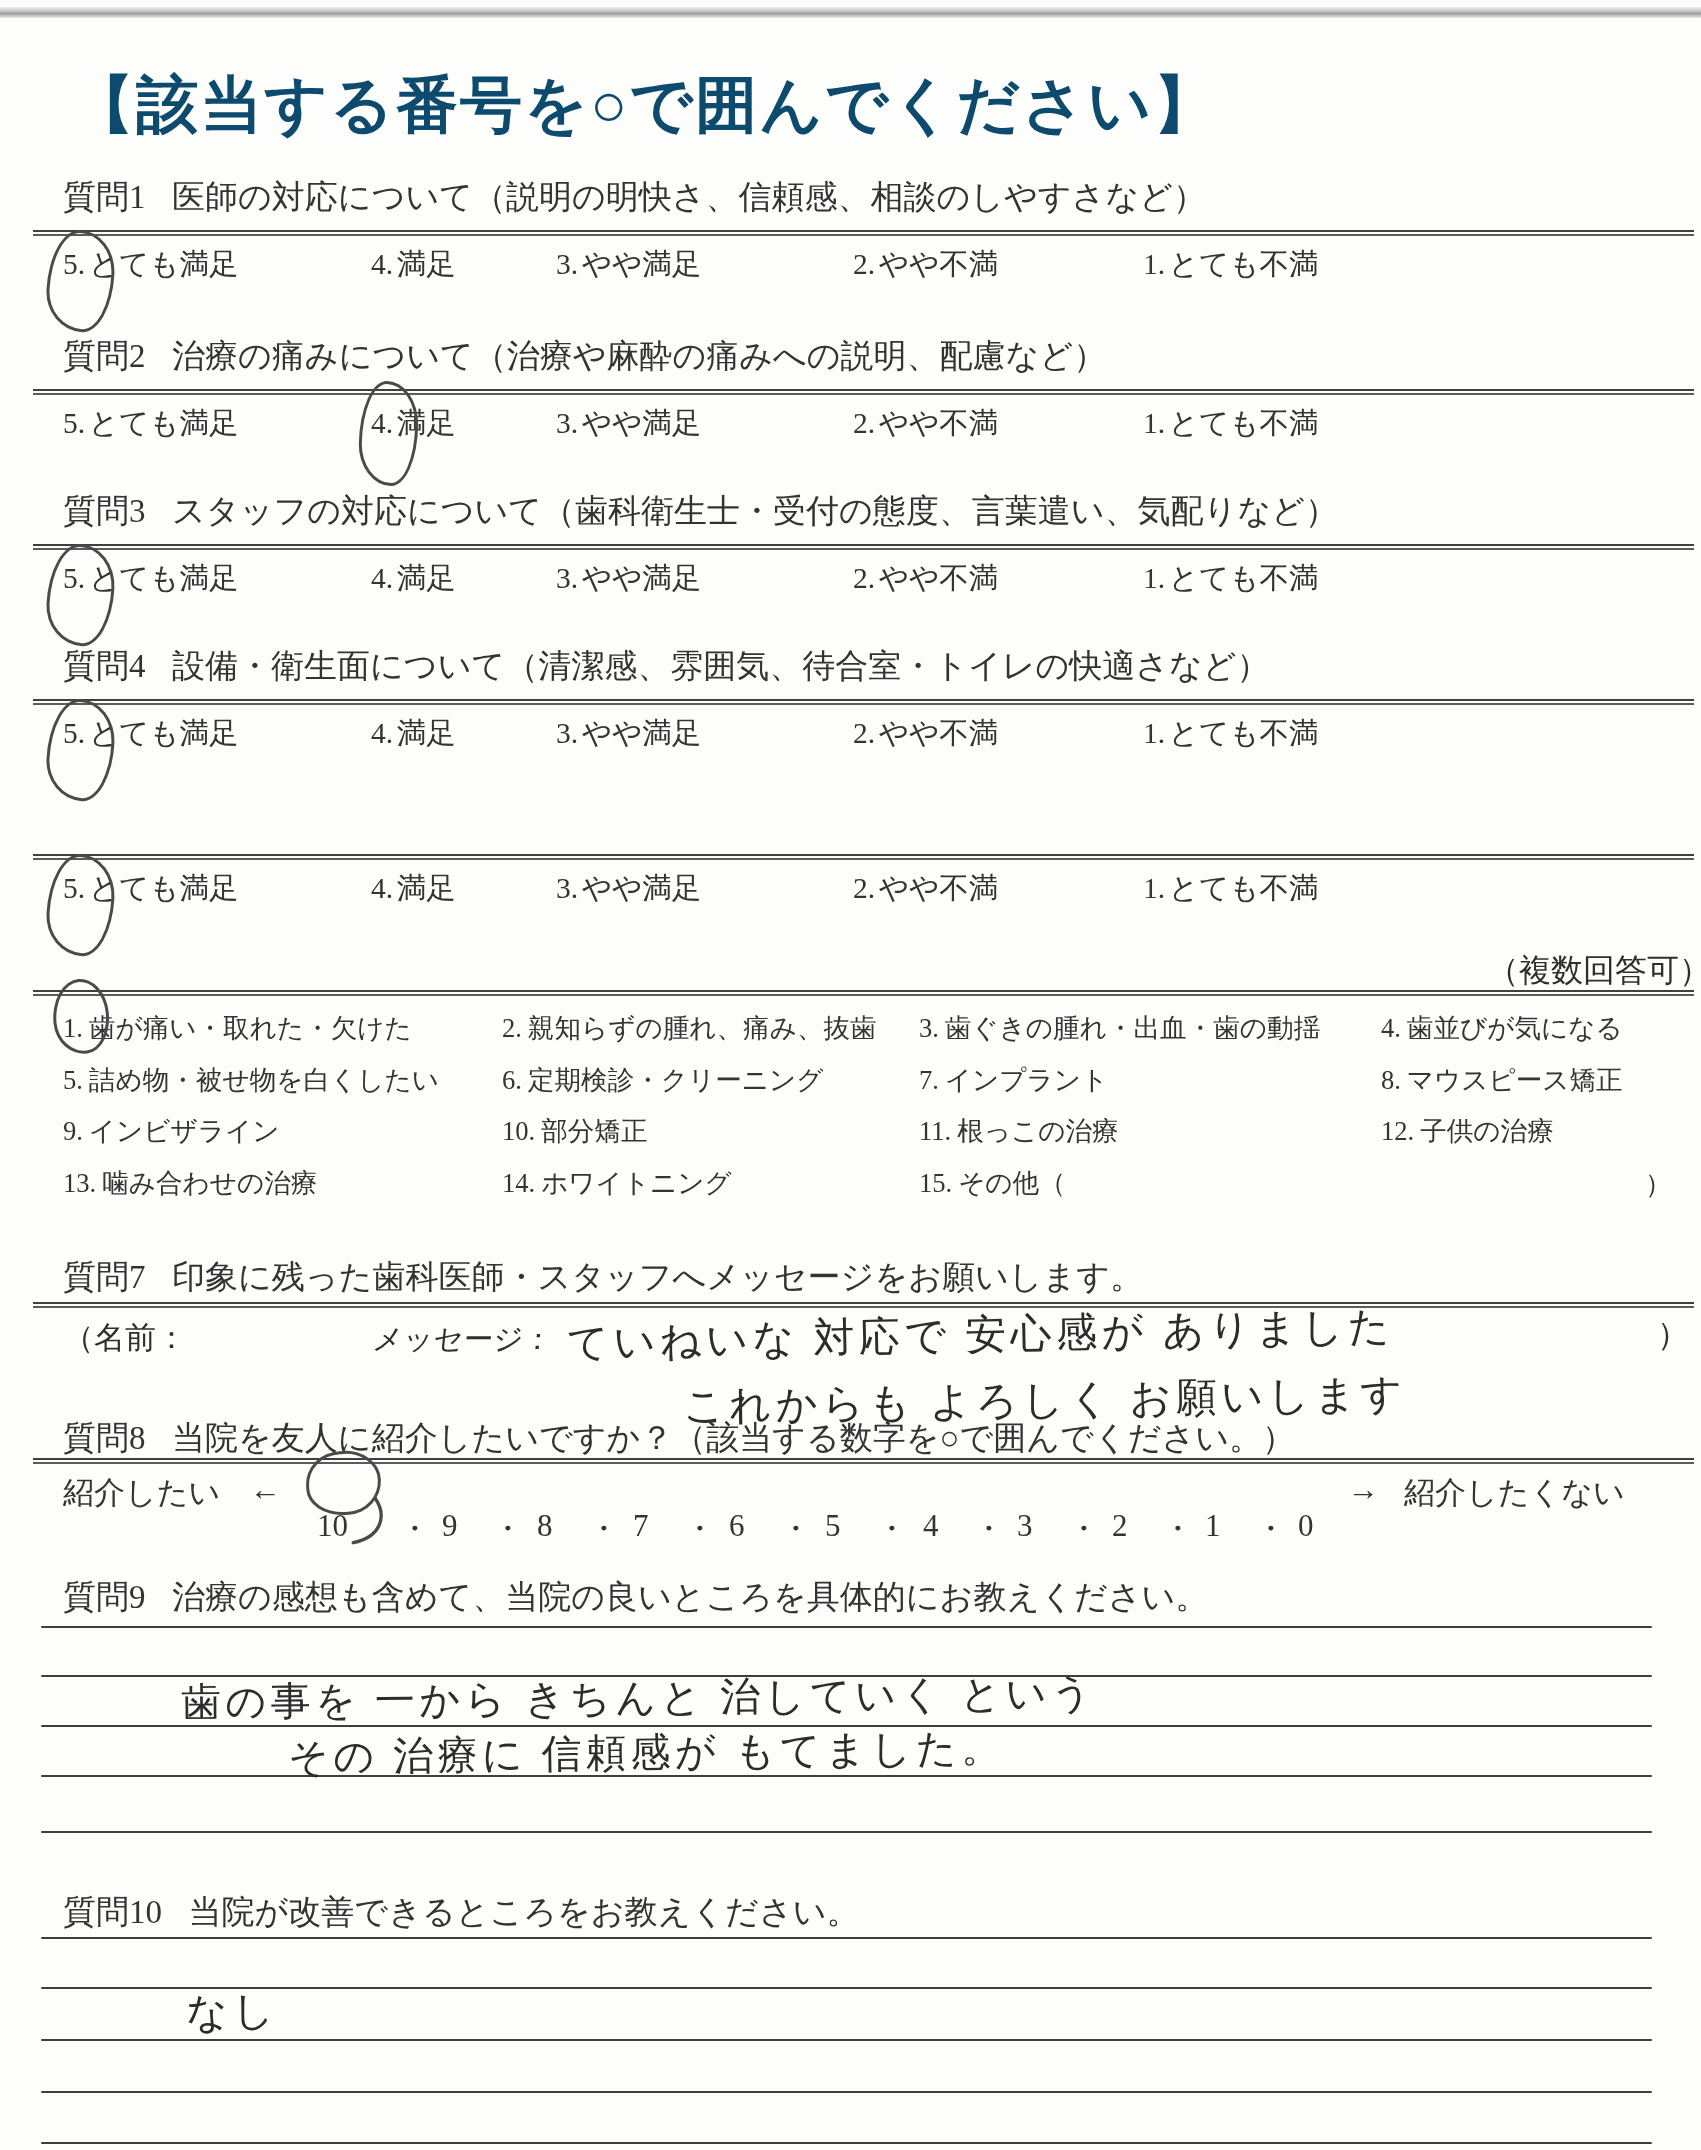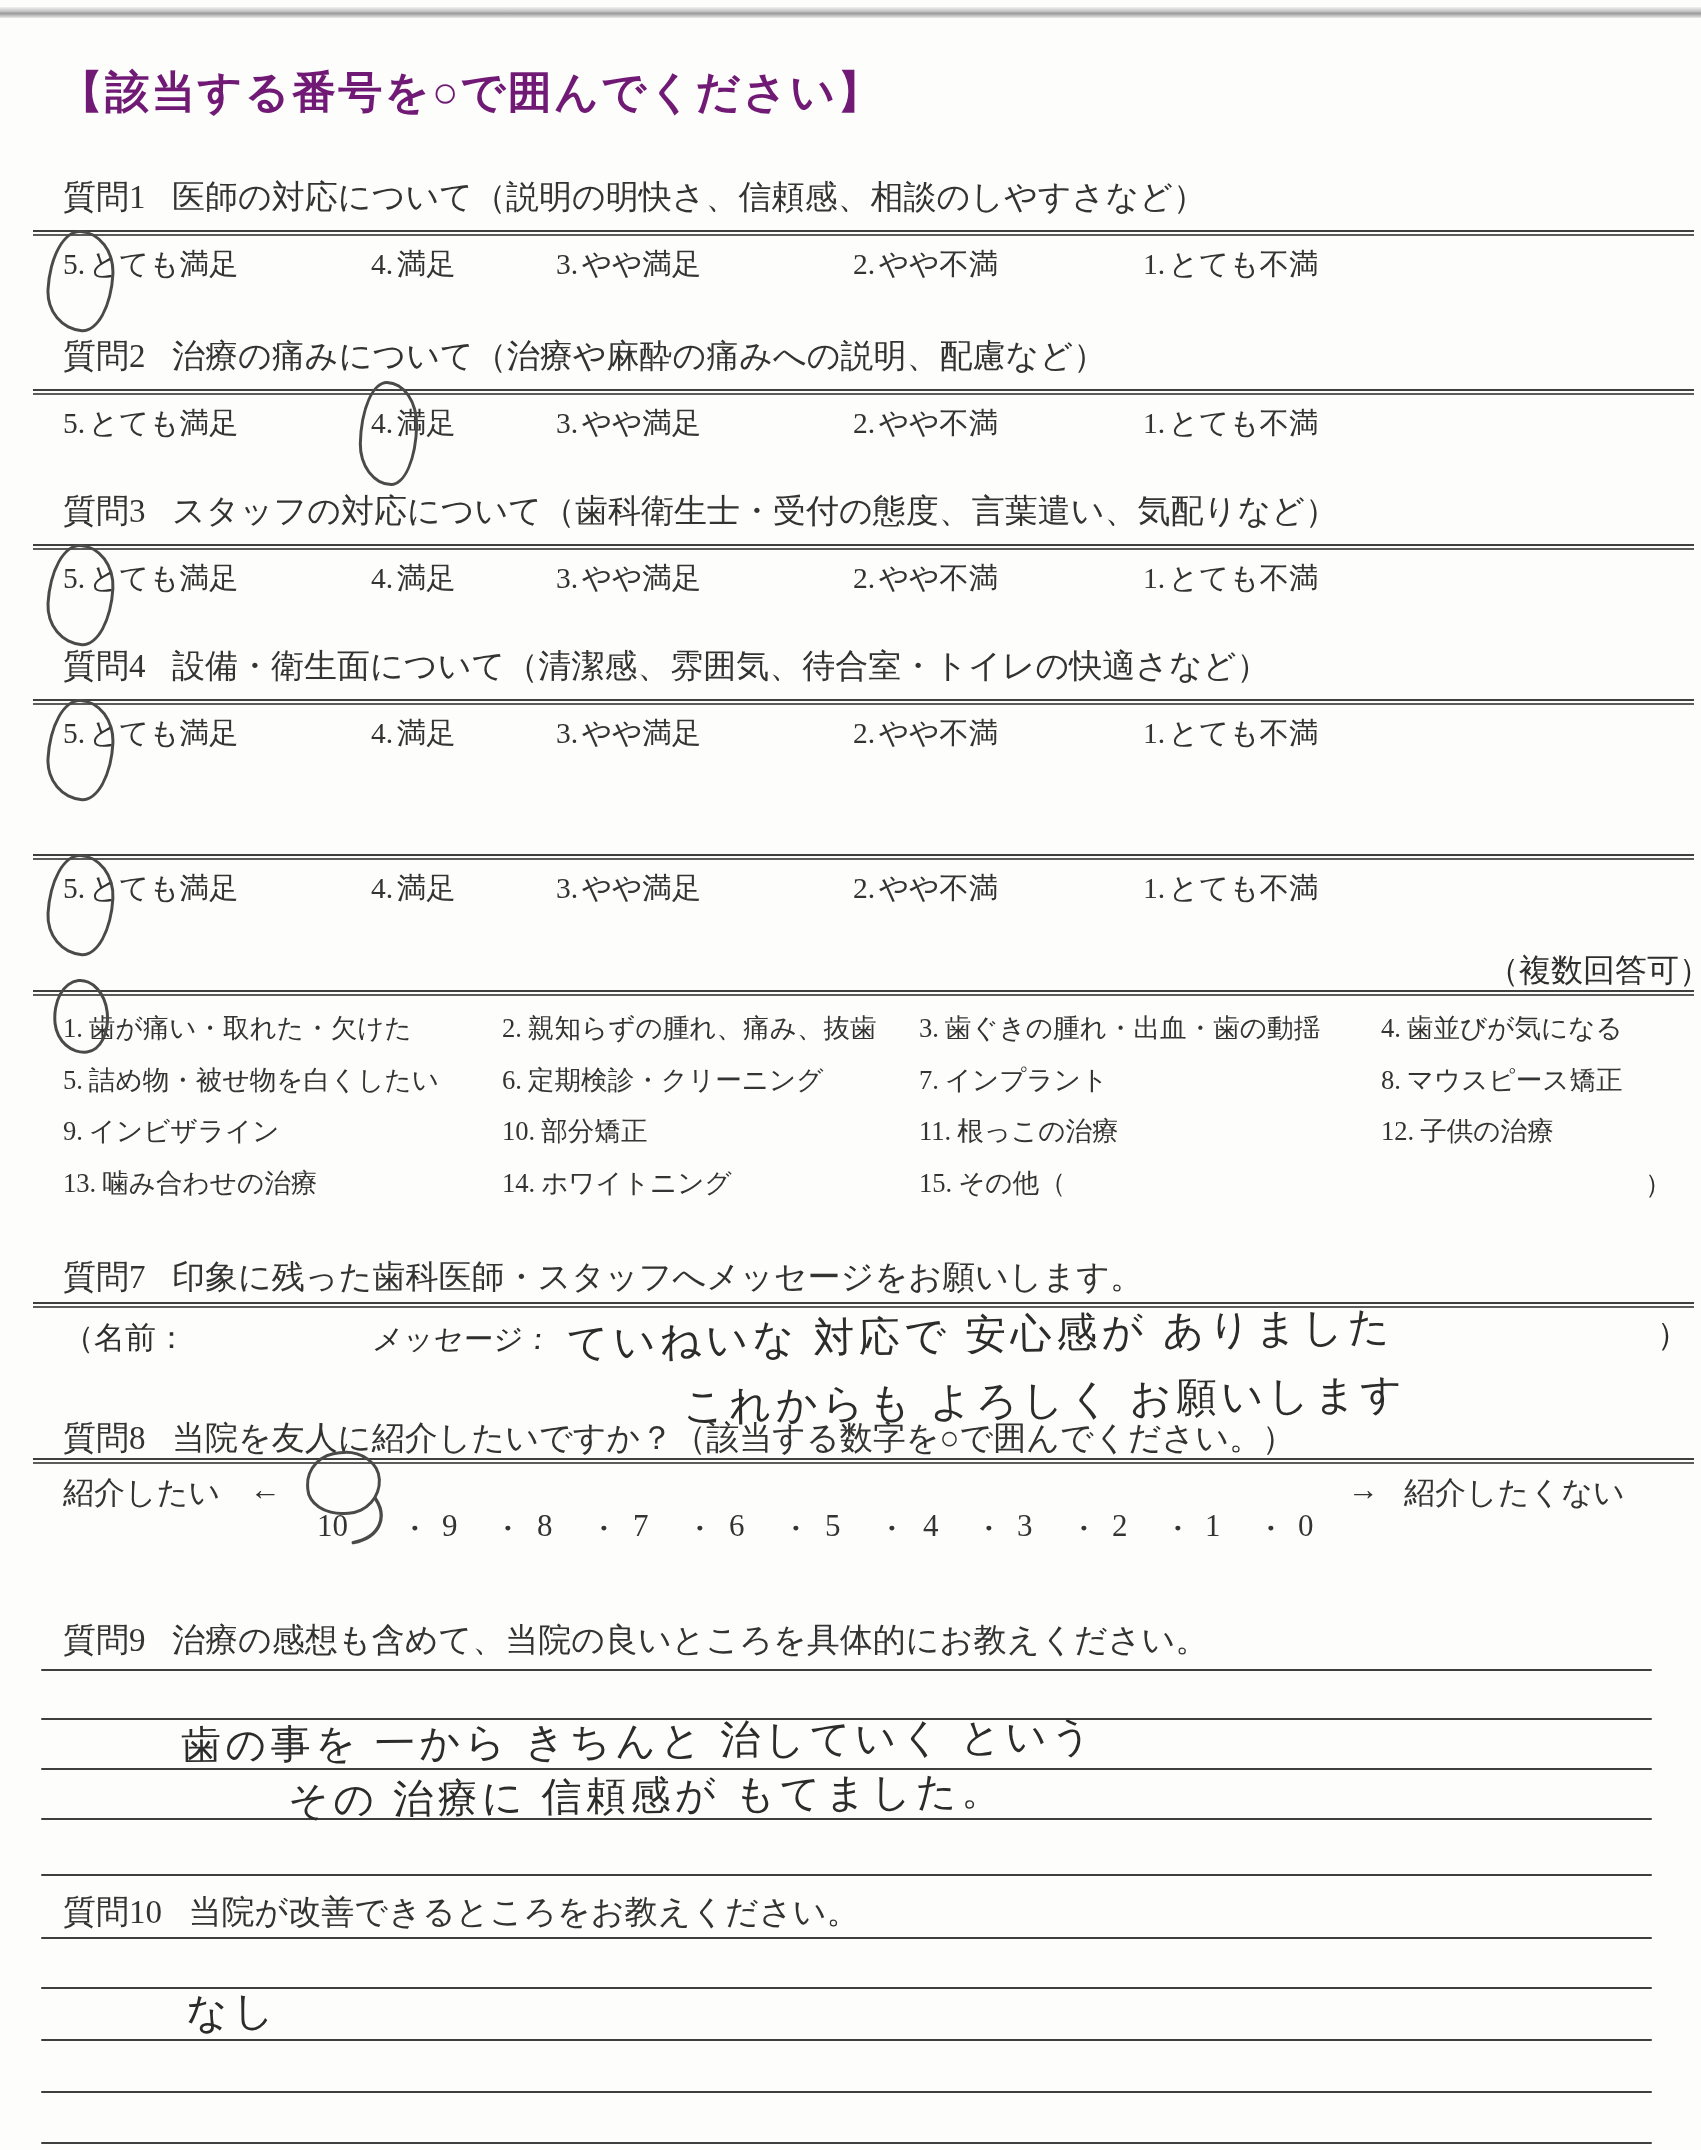--- a/index.html
+++ b/index.html
@@ -2,22 +2,22 @@
 <html lang="ja" style="font-size:11.8px"><head>
 <meta charset="utf-8">
 <style>
   html,body{margin:0;padding:0;background:#9a9a9a;}
   .page{
     position:relative;width:1701px;height:2151px;background:#fdfdfc;
     font-family:"Liberation Serif","DejaVu Serif",serif;color:#2e2e2e;overflow:hidden;
   }
   .scan-band{position:absolute;top:6.6px;left:0;width:100%;height:11.8px;
     background:linear-gradient(180deg,#f0f0f0 0%,#c3c3c3 40%,#9b9b9b 58%,#e9e9e9 100%);}
-  .heading{position:absolute;top:63px;left:59px;font-size:44px;font-weight:600;
-    letter-spacing:2.2px;white-space:nowrap;color:#701a75;}
+  .heading{position:absolute;top:63px;left:72px;font-size:62px;font-weight:600;
+    letter-spacing:2.2px;white-space:nowrap;color:#0c4a6e;}
 
   
   .rq{position:absolute;left:0;width:1701px;height:158px;padding-left:36px;}
   .rq1{top:175px}.rq2{top:334px}.rq3{top:489px}.rq4{top:644px}.rq5{top:799px}
   .q-title{position:absolute;left:63px;top:0;font-size:33px;white-space:nowrap;color:#333;}
   .q-label{margin-right:26.6px;}
   .sep{position:absolute;left:33px;width:1661px;height:5.9px;box-sizing:border-box;
     border-top:2.2px solid #3f3f3f;border-bottom:2.2px solid #5c5c5c;}
   .rq .sep{top:55px;}
   .opts{position:absolute;top:70px;left:0;width:100%;height:52px;font-size:29.5px;color:#343434;}
@@ -73,21 +73,21 @@
   .tok:nth-child(10){left:780px}.tok:nth-child(11){left:825px}.tok:nth-child(12){left:876px}
   .tok:nth-child(13){left:923px}.tok:nth-child(14){left:973px}.tok:nth-child(15){left:1017px}
   .tok:nth-child(16){left:1068px}.tok:nth-child(17){left:1112px}.tok:nth-child(18){left:1162px}
   .tok:nth-child(19){left:1205px}.tok:nth-child(20){left:1255px}.tok:nth-child(21){left:1298px}
   .q8 .hand-circle.pos-10{display:block;left:306px;top:35px;width:69px;height:58px;transform:rotate(-3deg);
     border-radius:50% 50% 48% 52% / 54% 50% 56% 46%;}
   .q8 .tail{position:absolute;left:337px;top:81px;width:59px;height:59px;z-index:5;}
 
   
   .rule{position:absolute;left:41px;width:1611px;height:2.2px;background:#3e3e3e;border-radius:1.5px;}
-  .q9{position:absolute;top:1575px;left:0;width:1701px;height:317px;margin-top:43px;}
+  .q9{position:absolute;top:1575px;left:0;width:1701px;height:317px;}
   .q9 .r1{top:51px}.q9 .r2{top:100px}.q9 .r3{top:150px}.q9 .r4{top:200px}.q9 .r5{top:256px}
   .q9 .hw1{left:181px;top:100px;font-size:40px;transform:rotate(-0.6deg);}
   .q9 .hw2{left:288px;top:155px;font-size:40px;transform:rotate(-0.8deg);}
   .q10{position:absolute;top:1890px;left:0;width:1701px;height:261px;}
   .q10 .r1{top:47px}.q10 .r2{top:97px}.q10 .r3{top:149px}.q10 .r4{top:201px}.q10 .r5{top:252px}
   .q10 .hw1{left:186px;top:96px;font-size:41px;transform:rotate(-2deg);}
 </style>
 </head>
 <body>
 

